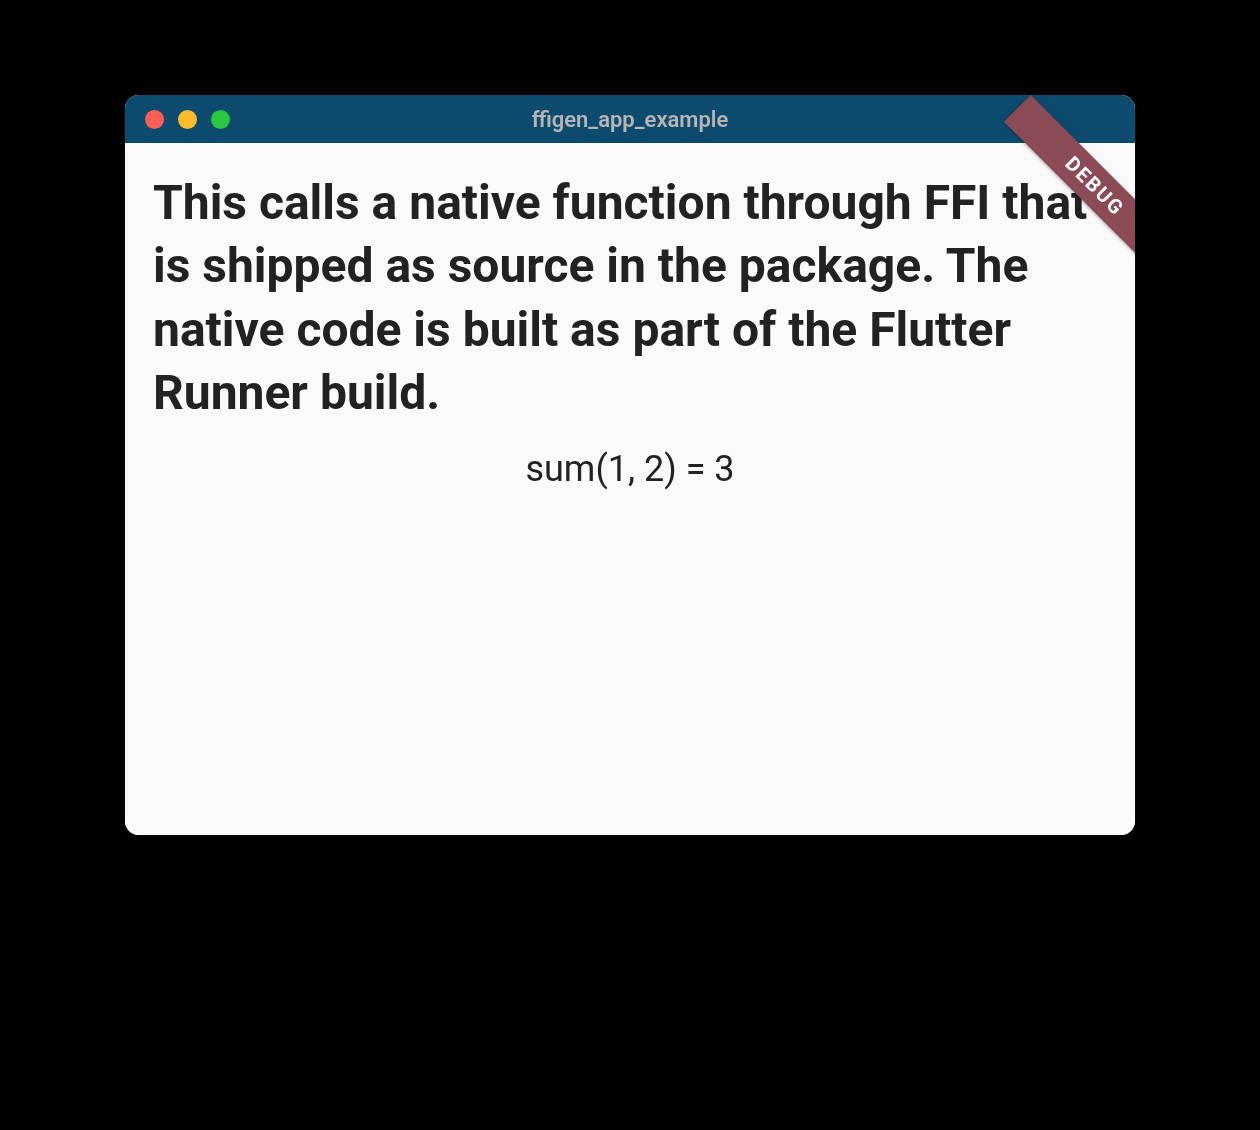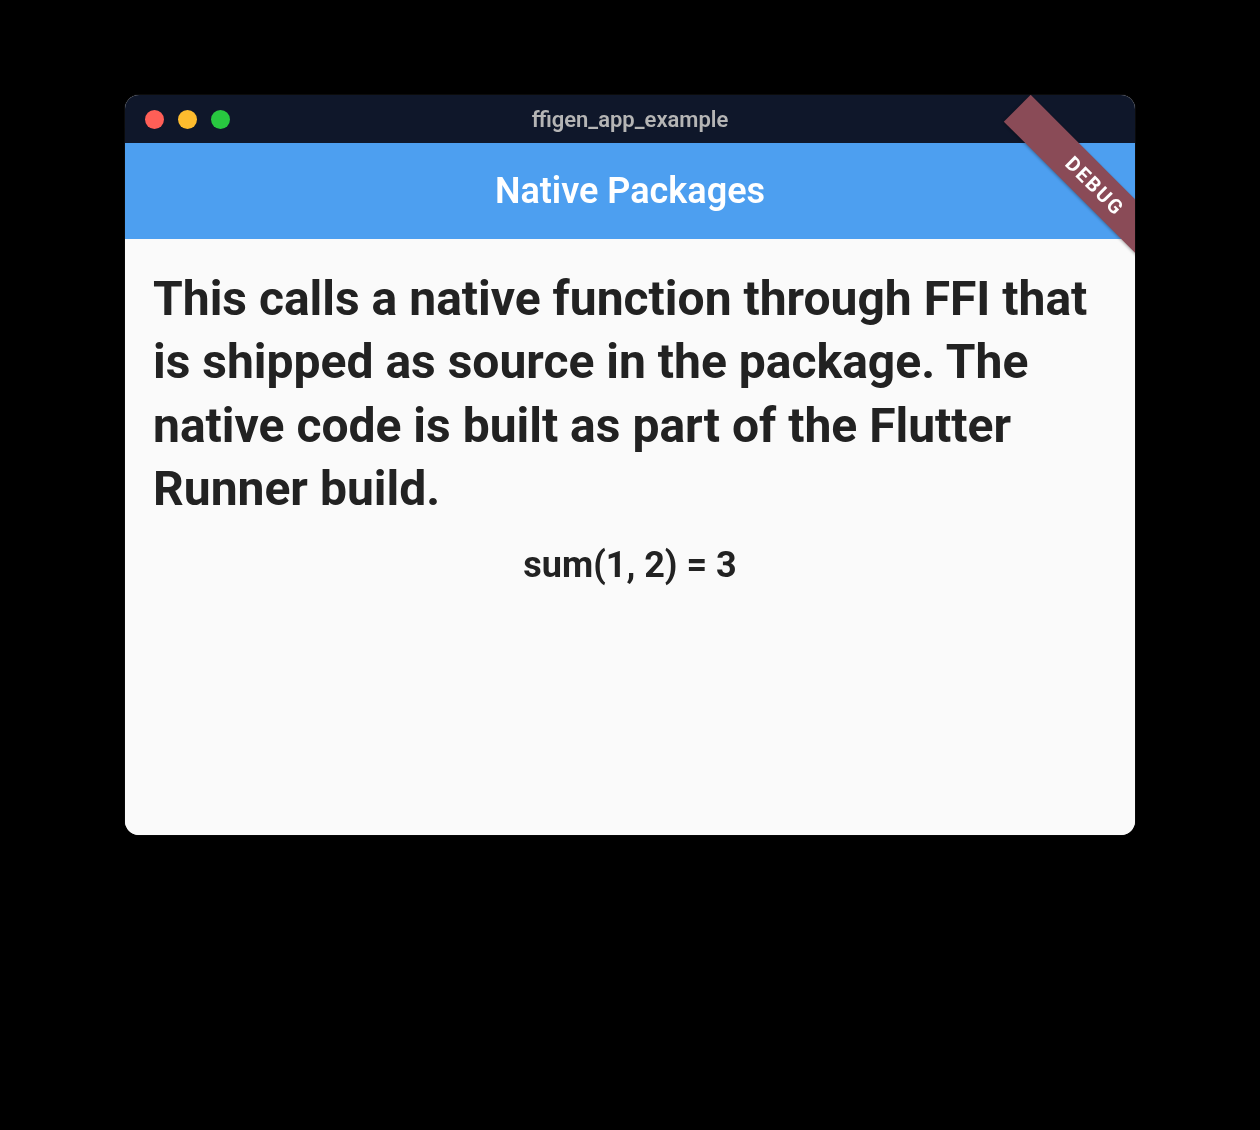--- a/index.html
+++ b/index.html
@@ -26,21 +26,21 @@
       box-shadow: 0 30px 60px rgba(0,0,0,0.6), 0 0 0 1px rgba(255,255,255,0.05);
       background: #fafafa;
       display: flex;
       flex-direction: column;
       position: relative;
       margin-top: -200px;
     }
     
     .titlebar {
       height: 48px;
-      background: #0f172a;
+      background: #0c4a6e;
       display: flex;
       align-items: center;
       padding: 0 20px;
       flex-shrink: 0;
       position: relative;
     }
     
     .traffic-lights {
       display: flex;
       gap: 14px;
@@ -98,21 +98,21 @@
       color: #222;
       font-weight: 700;
       max-width: 960px;
     }
     
     .result-line {
       font-size: 36px;
       text-align: center;
       color: #222;
       margin-top: 24px;
-      font-weight: 700;
+      font-weight: 400;
     }
     
     .debug-banner {
       position: absolute;
       top: 48px;
       right: 0;
       pointer-events: none;
     }
     
     .debug-ribbon {
@@ -142,23 +142,20 @@
 <div class="window">
   <div class="titlebar">
     <div class="traffic-lights">
       <div class="traffic-light tl-close"></div>
       <div class="traffic-light tl-min"></div>
       <div class="traffic-light tl-max"></div>
     </div>
     <div class="titlebar-title">ffigen_app_example</div>
   </div>
 
-  <div class="appbar">
-    <div class="appbar-title">Native Packages</div>
-  </div>
 
   <div class="content">
     <div class="description">This calls a native function through FFI that is shipped as source in the package. The native code is built as part of the Flutter Runner build.</div>
     <div class="result-line">sum(1, 2) = 3</div>
   </div>
 
   <div class="debug-banner">
     <div class="debug-ribbon">
       <span class="debug-text">DEBUG</span>
     </div>

